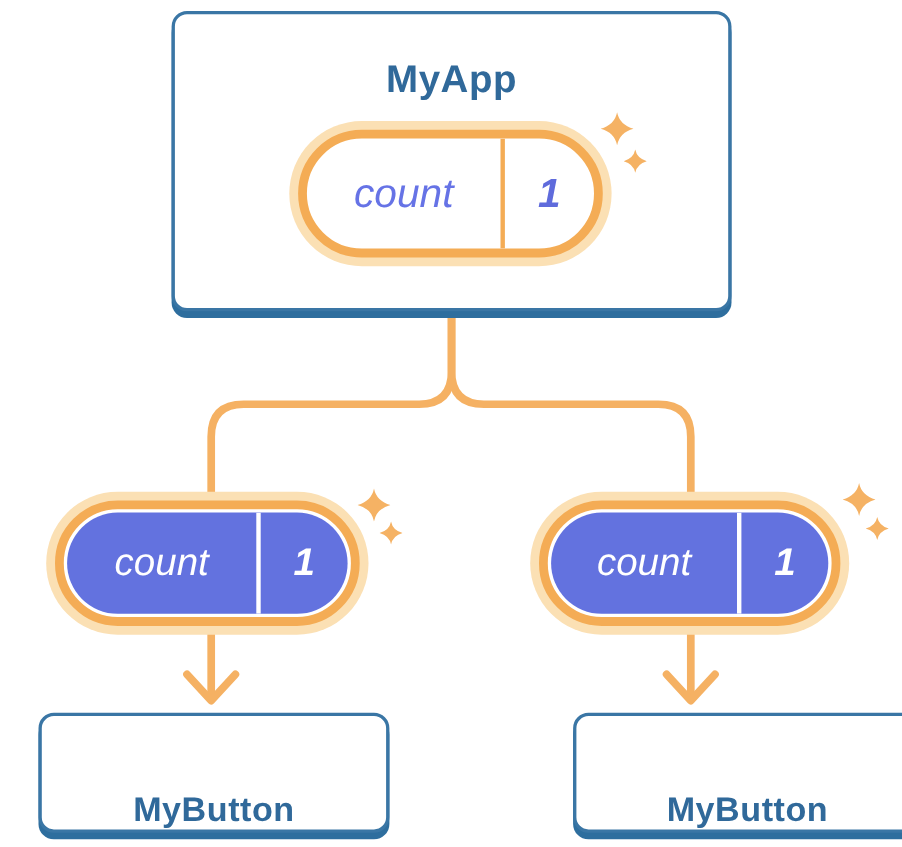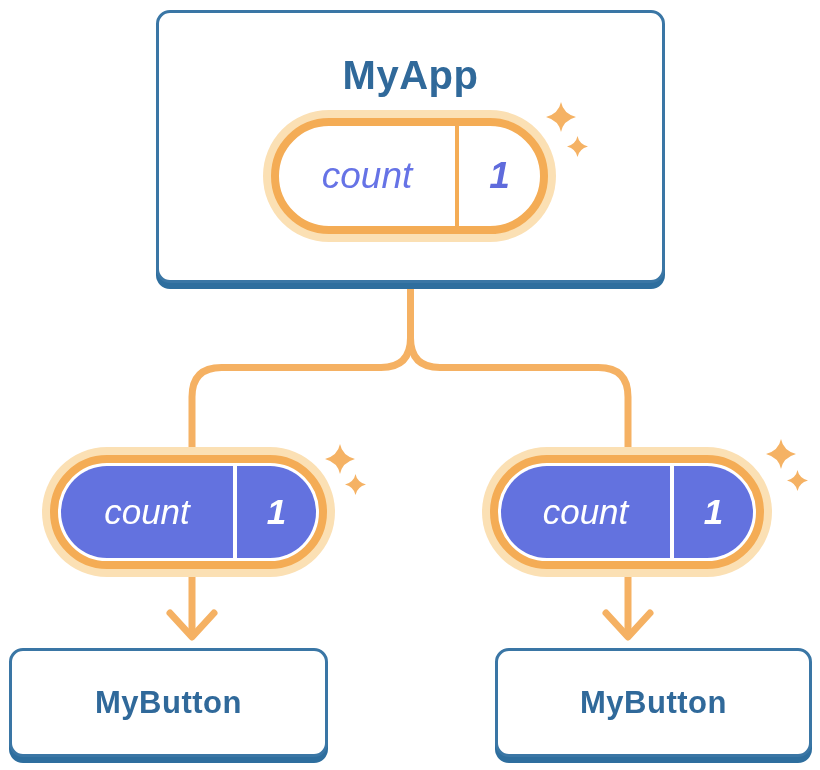--- a/index.html
+++ b/index.html
@@ -22,22 +22,22 @@
     box-sizing: border-box;
     z-index: 2;
   }
   .card-title {
     color: #30699A;
     font-weight: 700;
     letter-spacing: 0.5px;
     text-align: center;
   }
   #myapp-card   { left: 156px; top: 10px;  width: 509px; height: 273px; }
-  #myapp-title  { position: absolute; top: 40px; left: 0; width: 100%; font-size: 40px; }
-  .button-card  { top: 648px; height: 109px; display: flex; align-items: center; justify-content: center; }
+  #myapp-title  { position: absolute; top: 40px; left: 0; width: 100%; font-size: 35px; }
+  .button-card  { top: 648px; height: 109px; display: flex; align-items: flex-end; justify-content: center; margin-left: 26px; }
   #mybutton-card-left  { left: 9px;   width: 319px; }
   #mybutton-card-right { left: 495px; width: 317px; }
   .button-card .card-title { font-size: 31px; }
 
   
   .pill-glow {
     position: absolute;
     border-radius: 999px;
     background: #FBE0B4;
     padding: 8px;

